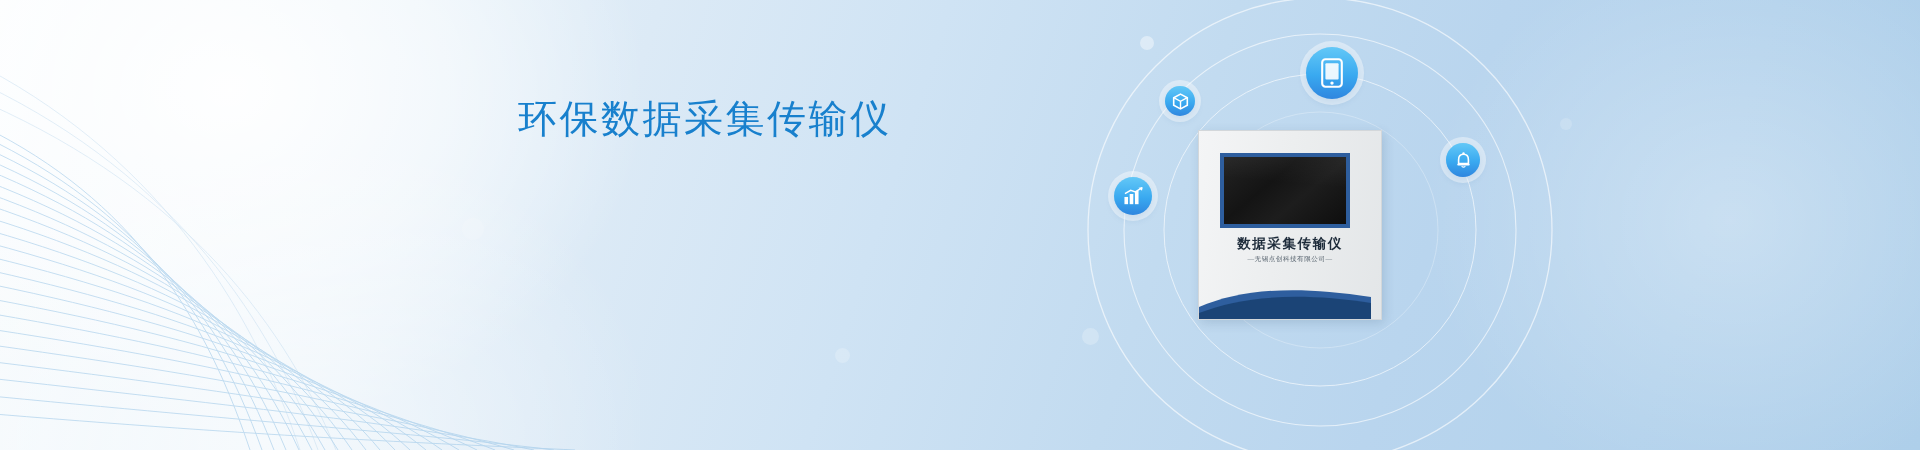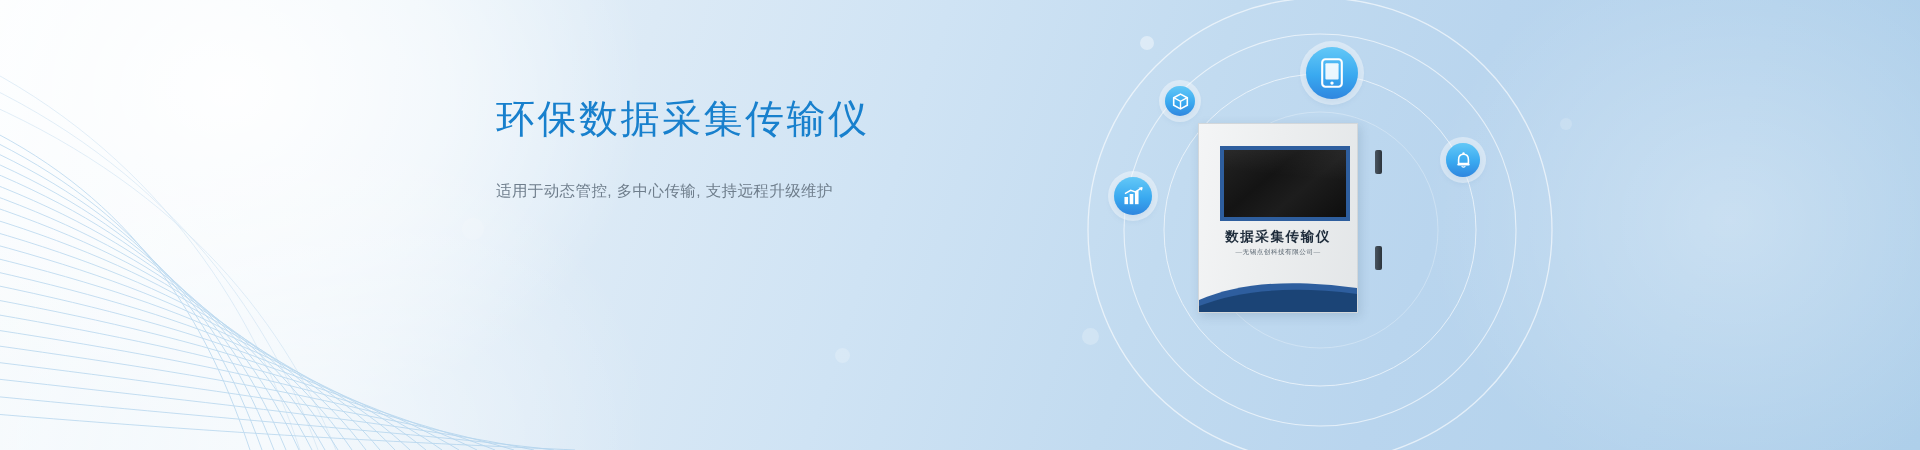--- a/index.html
+++ b/index.html
@@ -80,21 +80,21 @@
   .dot {
     position: absolute;
     border-radius: 50%;
     background: rgba(255,255,255,0.42);
     pointer-events: none;
   }
 
   
   .text-block {
     position: absolute;
-    left: 496px;
+    left: 518px;
     top: 95px;
     width: 560px;
   }
   .headline {
     font-size: 39px;
     line-height: 1.25;
     letter-spacing: 2.5px;
     color: #1880cd;
     font-weight: 400;
     white-space: nowrap;
@@ -125,22 +125,22 @@
     width: 7px;
     height: 24px;
     background: linear-gradient(90deg,#4a5560,#2c343c);
     border-radius: 2px;
   }
   .hinge.top { top: 32px; }
   .hinge.bot { top: 128px; }
 
   .device {
     position: absolute;
-    left: 0; top: 5px;
-    width: 160px;
+    left: 0; top: 12px;
+    width: 184px;
     height: 190px;
     background: linear-gradient(100deg,#f4f5f6 0%,#eceeef 45%,#e3e6e8 100%);
     border: 1px solid #d3d7da;
     overflow: hidden;
     box-shadow: 2px 3px 10px rgba(40,70,100,0.16);
   }
   .screen-bezel {
     position: absolute;
     left: 21px; top: 22px;
     width: 130px; height: 75px;
@@ -247,21 +247,20 @@
 
   <div class="dot" style="left:1140px;top:36px;width:14px;height:14px;"></div>
   <div class="dot" style="left:1082px;top:328px;width:17px;height:17px;opacity:.55;"></div>
   <div class="dot" style="left:835px;top:348px;width:15px;height:15px;opacity:.5;"></div>
   <div class="dot" style="left:462px;top:218px;width:22px;height:22px;opacity:.35;"></div>
   <div class="dot" style="left:1560px;top:118px;width:12px;height:12px;opacity:.4;"></div>
 
   <div class="text-block">
     <div class="headline">环保数据采集传输仪</div>
     <div class="sub-list">
-      <div class="sub-line">适用于动态管控, 多中心传输, 支持远程升级维护</div>
     </div>
   </div>
 
   <div class="device-wrap">
     <div class="hinge top"></div>
     <div class="hinge bot"></div>
 
     <div class="device">
       <div class="screen-bezel">
         <div class="screen"></div>

